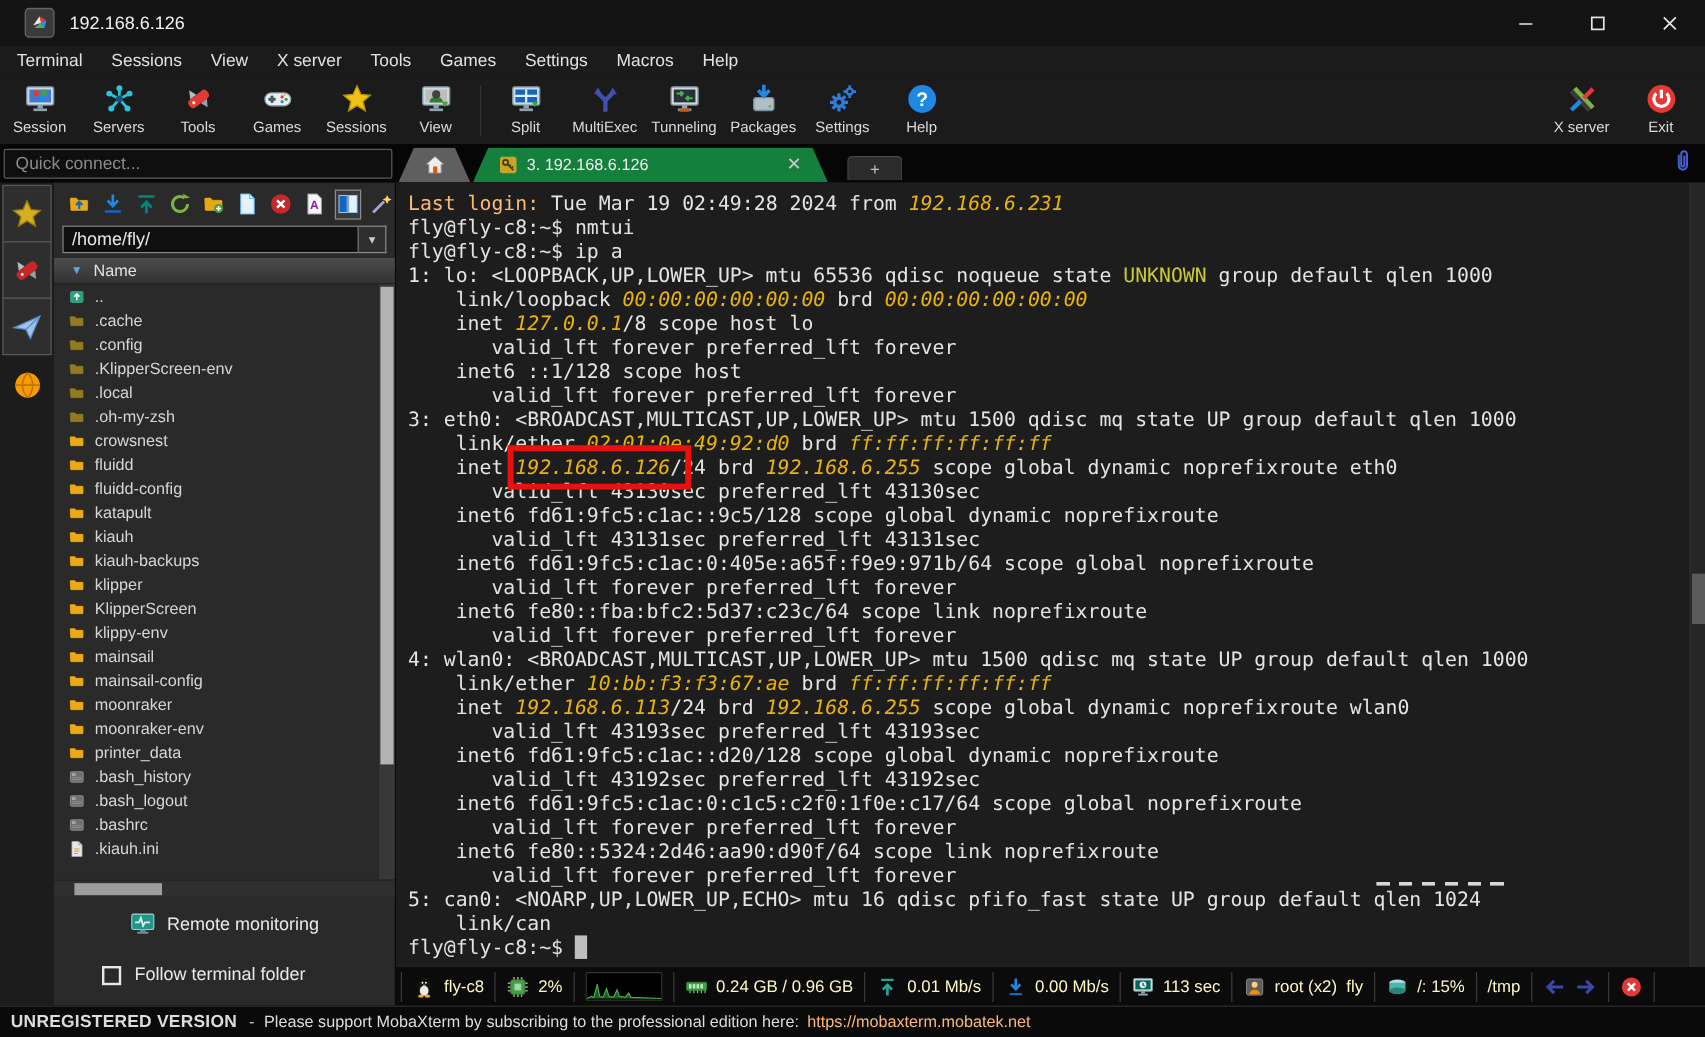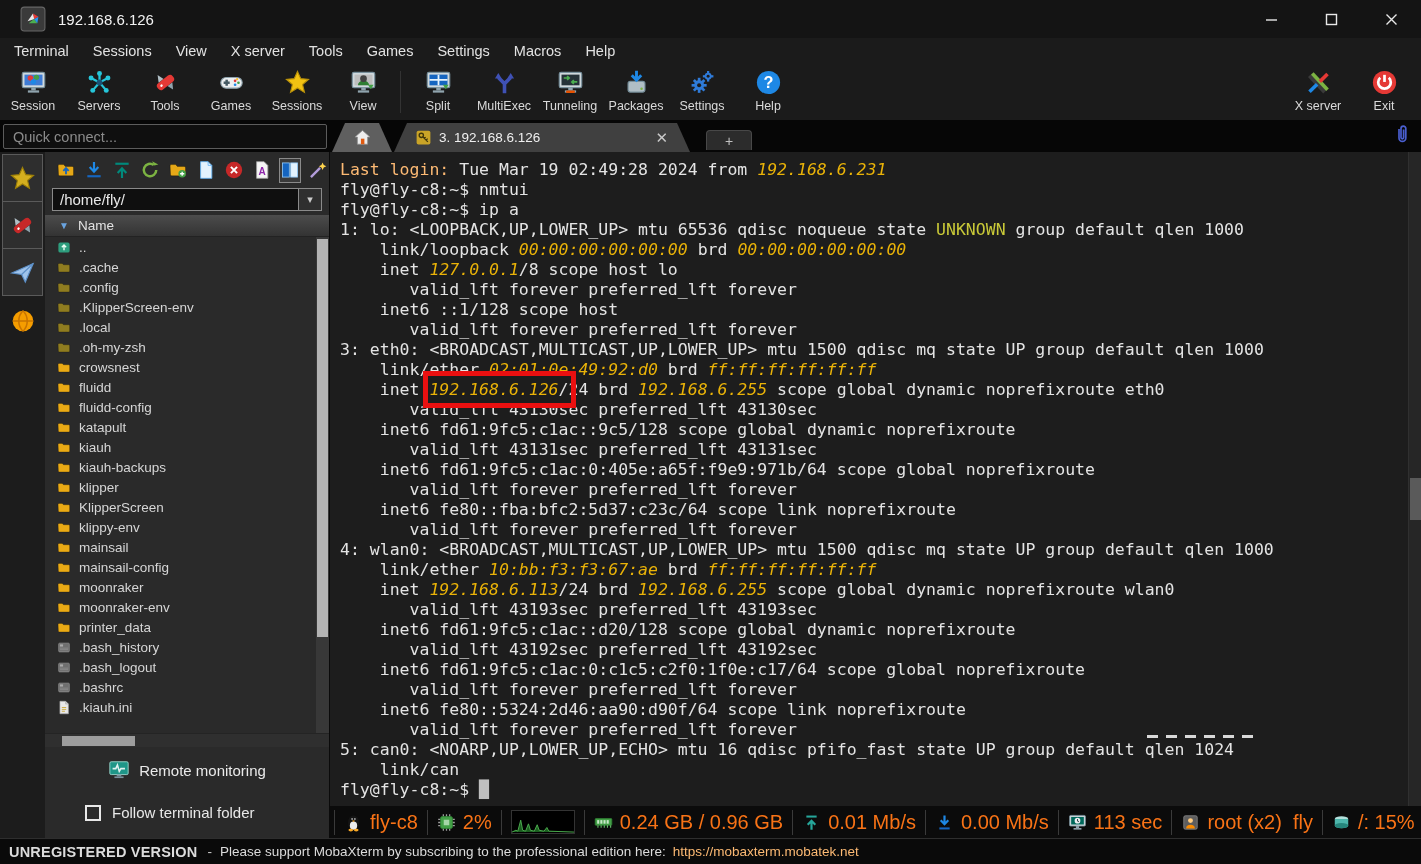--- a/index.html
+++ b/index.html
@@ -25,21 +25,21 @@
   .tool-label { color:#dadada; font-size:12.5px; white-space:nowrap; }
   .tool-sep { width:1px; height:42px; background:#333; margin:2px 4px 0 4px; }
   .toolbar-right { margin-left:auto; display:flex; margin-right:4px; }
 
   
   .tabrow { height:32px; background:#060606; display:flex; align-items:flex-end; flex-shrink:0; position:relative; }
   .quick-connect { width:324px; height:25px; margin:0 5px 3px 3px; background:#0f0f0f; border:1px solid #5c5c5c; border-radius:2px; color:#f0abfc; font-size:14.5px; padding:0 9px; outline:none; font-family:"Liberation Sans",sans-serif; }
   .quick-connect::placeholder { color:#8b8b8b; }
   .tab-home { width:60px; height:29px; background:#5f5f5f; clip-path:polygon(13px 0, calc(100% - 13px) 0, 100% 100%, 0 100%); display:flex; align-items:center; justify-content:center; }
   .tab-home .ic svg { width:19px; height:19px; display:block; }
-  .tab-active { width:296px; height:29px; margin-left:2px; background:#404040; clip-path:polygon(13px 0, calc(100% - 13px) 0, 100% 100%, 0 100%); display:flex; align-items:center; gap:8px; padding:0 22px; color:#efefef; font-size:13.5px; }
+  .tab-active { width:296px; height:29px; margin-left:2px; background:#15803d; clip-path:polygon(13px 0, calc(100% - 13px) 0, 100% 100%, 0 100%); display:flex; align-items:center; gap:8px; padding:0 22px; color:#efefef; font-size:13.5px; }
   .tab-active .ic svg { width:15px; height:15px; display:block; }
   .tab-close { margin-left:auto; color:#c9c9c9; font-size:15px; line-height:1; }
   .tab-plus { width:46px; height:20px; margin:0 0 2px 16px; background:#2c2c2c; border:1px solid #484848; border-bottom:none; border-radius:4px 4px 0 0; color:#c0c0c0; font-size:14px; display:flex; align-items:center; justify-content:center; }
   .paperclip { position:absolute; right:10px; top:4px; }
   .paperclip svg { width:18px; height:20px; }
 
   
   .main { flex:1; display:flex; min-height:0; }
 
   .side-strip { width:45px; background:#1c1c1c; flex-shrink:0; padding-top:3px; display:flex; flex-direction:column; align-items:center; }
@@ -82,21 +82,21 @@
   .seg-yellow { color:#c9c938; }
   .seg-cursor { color:#bfbfbf; }
   .red-box { position:absolute; left:93px; top:219px; width:153px; height:37px; border:5px solid #ea1010; }
   .dash-line { position:absolute; left:817px; top:583px; width:112px; height:3px;
     background:repeating-linear-gradient(90deg,#d8d8d8 0 11px,transparent 11px 19px); }
   .term-scrollbar { position:absolute; top:0; right:0; width:13px; height:100%; background:#262626; border-left:1px solid #303030; }
   .term-thumb { position:absolute; top:326px; left:1px; width:11px; height:42px; background:#5a5a5a; }
 
   
   .statusbar { height:32px; background:#0b0b0b; display:flex; align-items:center; flex-shrink:0; }
-  .status-seg { height:25px; display:flex; align-items:center; gap:7px; padding:0 9px; border-right:1px solid #3a3a3a; color:#f97316; font-size:20px; white-space:pre; }
+  .status-seg { height:25px; display:flex; align-items:center; gap:7px; padding:0 9px; border-right:1px solid #3a3a3a; color:#fef9c3; font-size:14px; white-space:pre; }
   .status-seg:first-child { border-left:1px solid #3a3a3a; margin-left:4px; }
   .status-seg .ic svg { width:19px; height:19px; display:block; }
   .status-seg .graph-box svg { width:64px; height:24px; display:block; background:#000; border:1px solid #333; }
 
   
   .footer { height:26px; background:#0a0a0a; border-top:1px solid #2e2e2e; display:flex; align-items:center; font-size:13.5px; color:#dcdcdc; flex-shrink:0; }
   .footer-bold { font-weight:bold; font-size:14.5px; margin-left:9px; letter-spacing:.2px; }
   .footer-sep { margin:0 8px 0 10px; color:#cfcfcf; }
   .footer-link { color:#fdba74; margin-left:7px; text-decoration:none; }
 </style>

